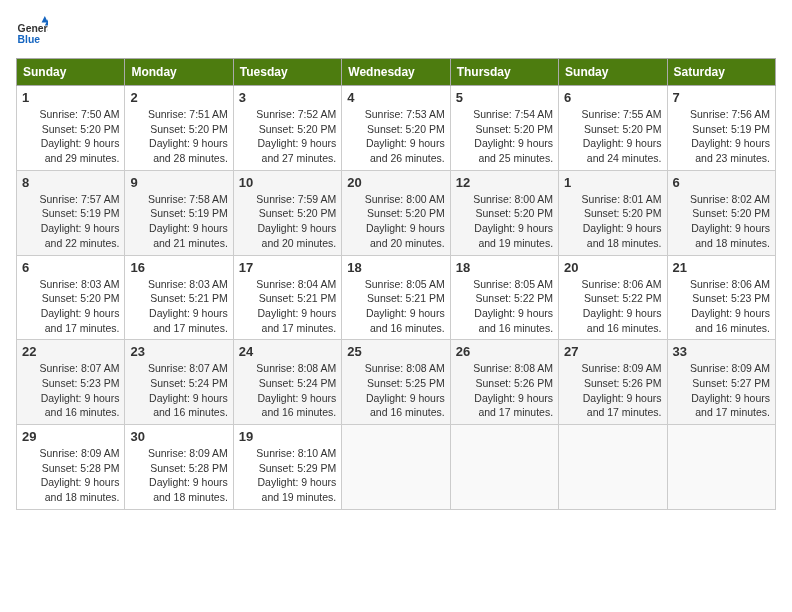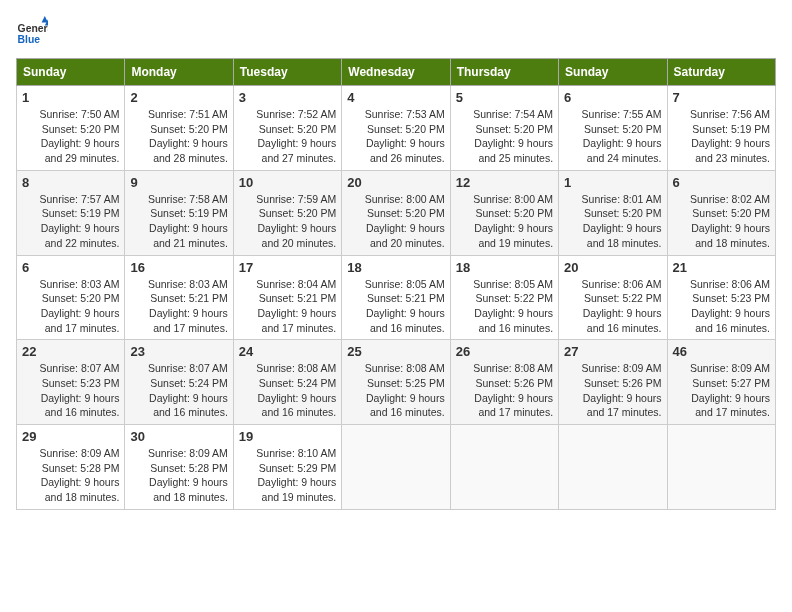--- a/index.html
+++ b/index.html
@@ -222,21 +222,21 @@
         </td>
         <td>
           <span class="day-num">26</span>
           <div class="day-info">Sunrise: 8:08 AM<br>Sunset: 5:26 PM<br>Daylight: 9 hours and 17 minutes.</div>
         </td>
         <td>
           <span class="day-num">27</span>
           <div class="day-info">Sunrise: 8:09 AM<br>Sunset: 5:26 PM<br>Daylight: 9 hours and 17 minutes.</div>
         </td>
         <td>
-          <span class="day-num">46</span>
+          <span class="day-num">33</span>
           <div class="day-info">Sunrise: 8:09 AM<br>Sunset: 5:27 PM<br>Daylight: 9 hours and 17 minutes.</div>
         </td>
       </tr>
       <tr>
         <td>
           <span class="day-num">29</span>
           <div class="day-info">Sunrise: 8:09 AM<br>Sunset: 5:28 PM<br>Daylight: 9 hours and 18 minutes.</div>
         </td>
         <td>
           <span class="day-num">30</span>

